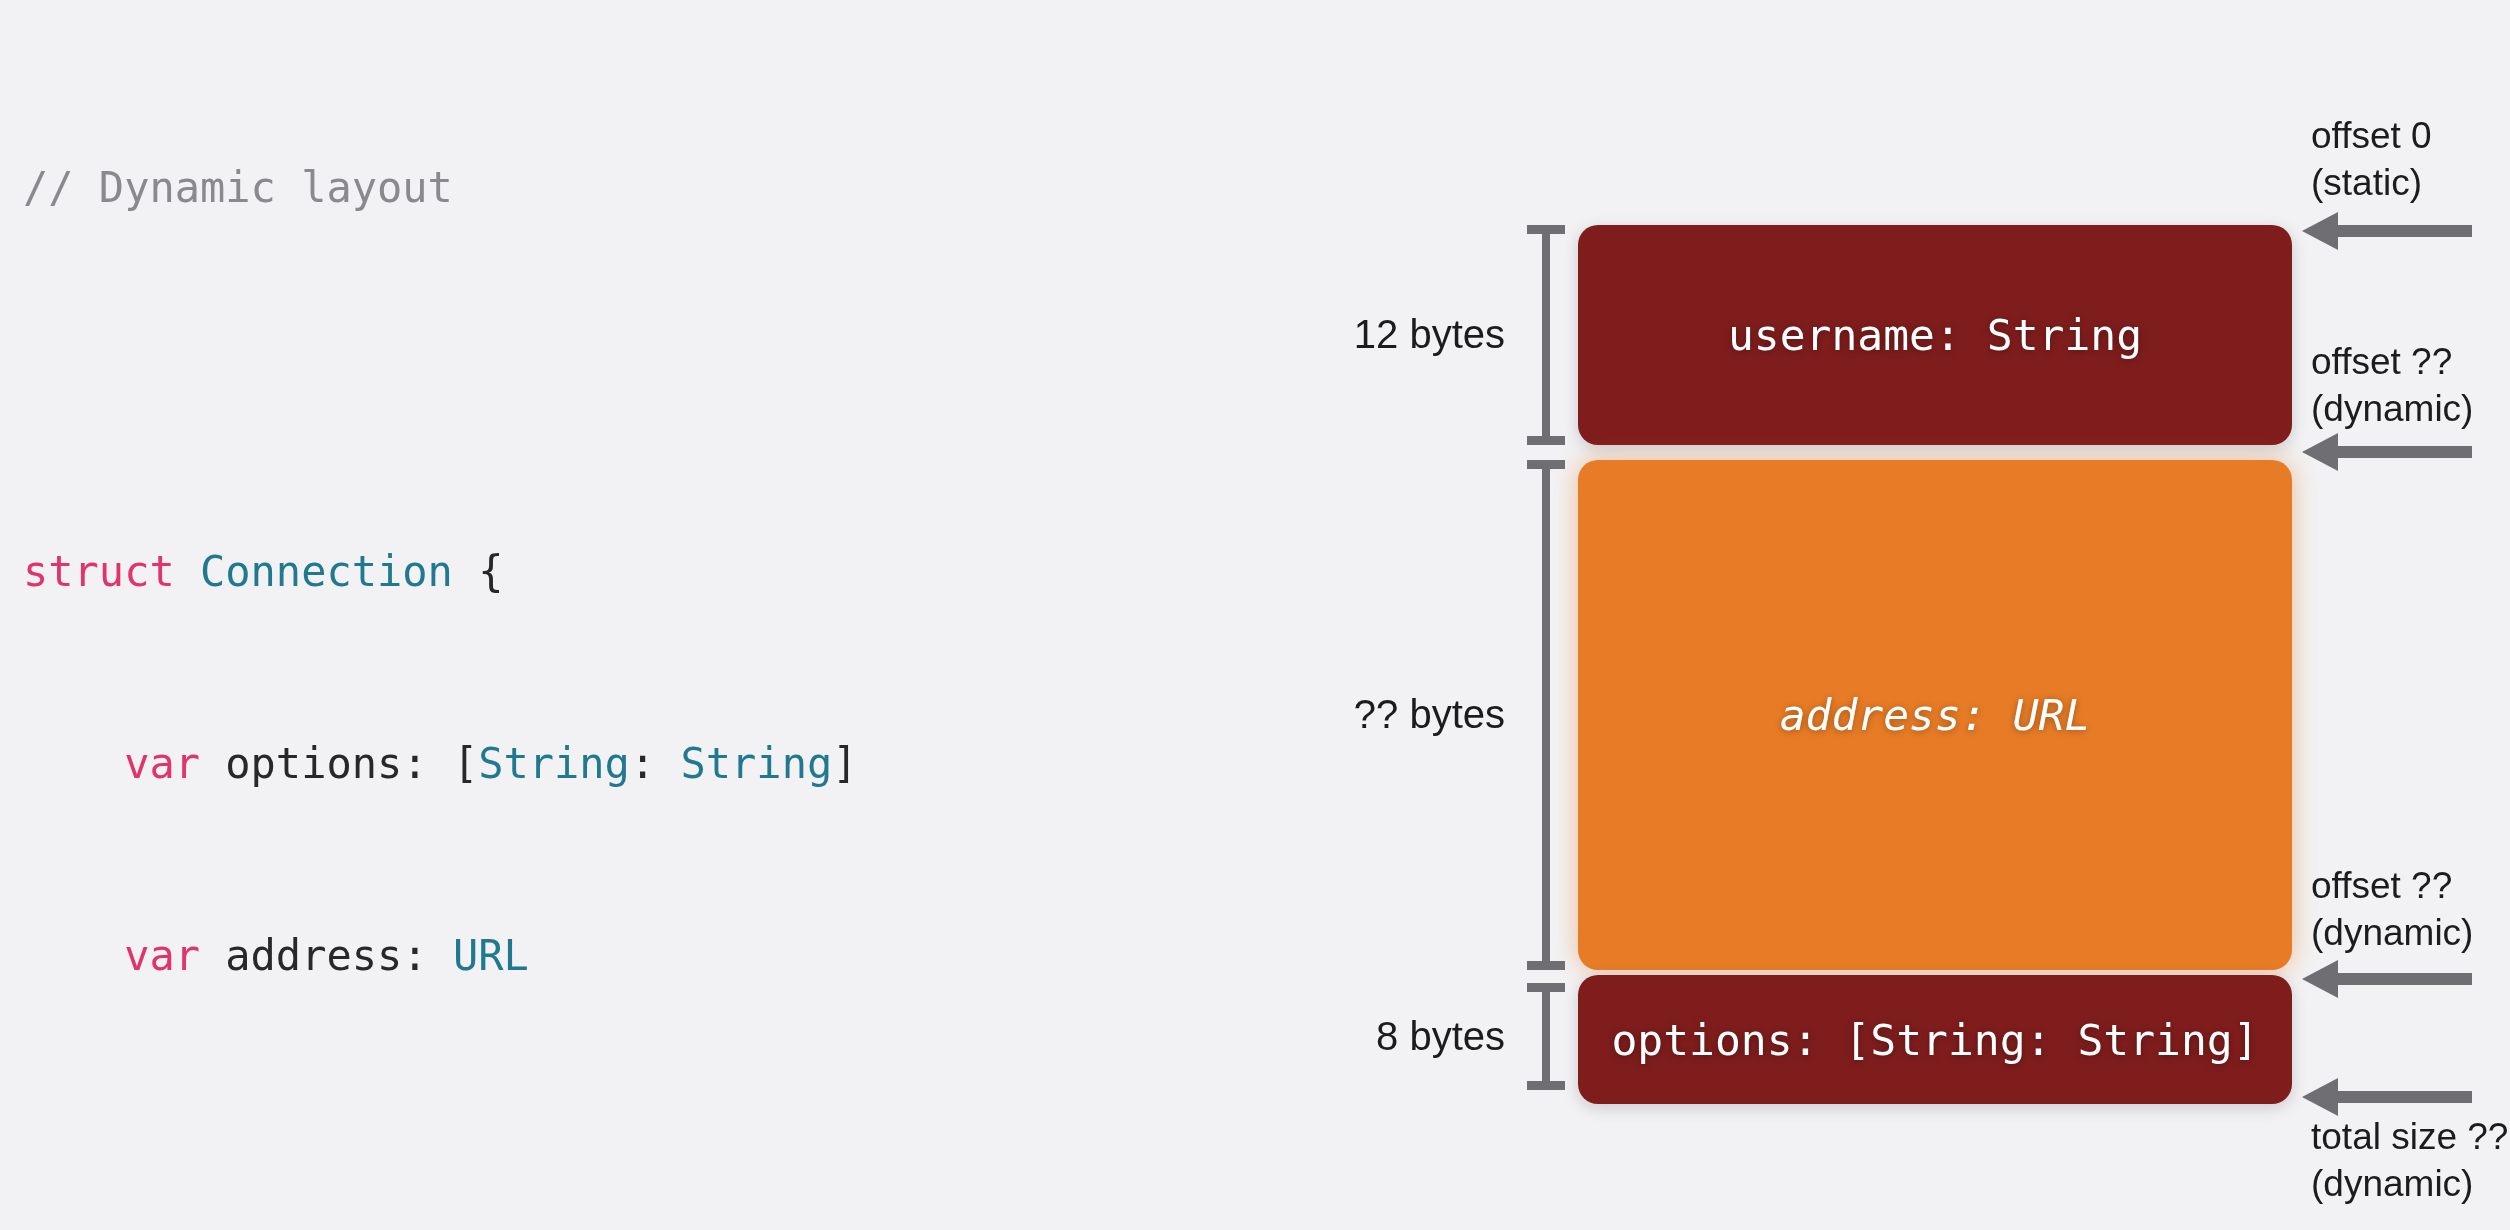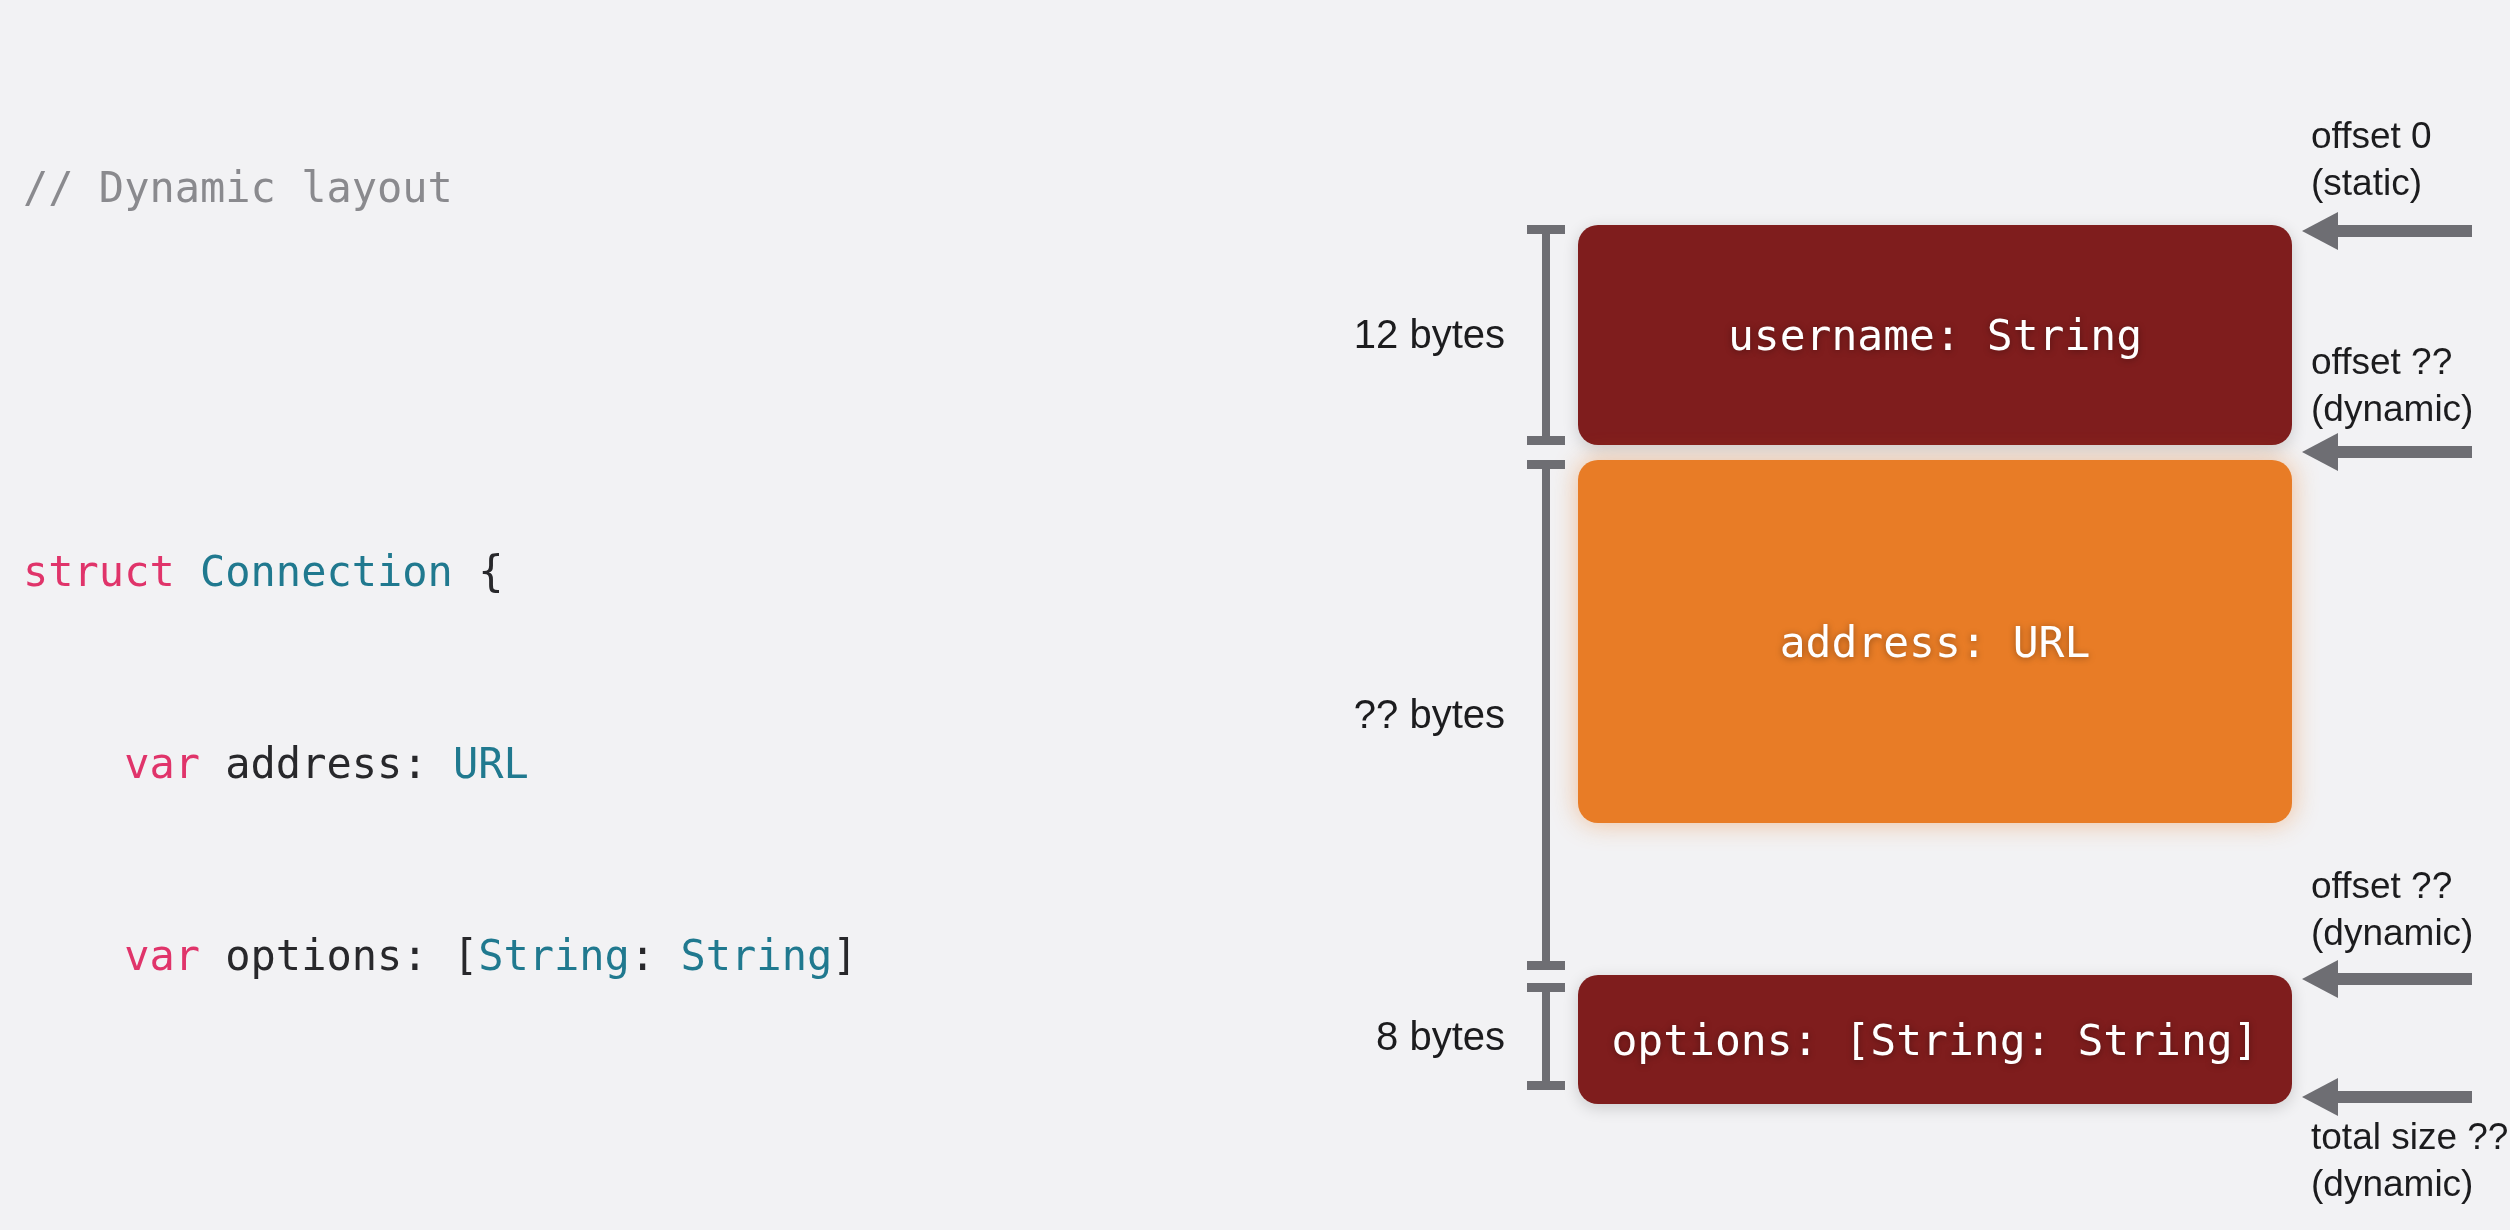--- a/index.html
+++ b/index.html
@@ -78,29 +78,29 @@
     white-space:nowrap;
   }
 </style>
 </head>
 <body>
 
 <div class="code">
   <div><span class="tok-comment">// Dynamic layout</span></div>
   <div class="blank"></div>
   <div><span class="tok-kw">struct</span><span class="tok-plain"> </span><span class="tok-type">Connection</span><span class="tok-plain"> {</span></div>
+  <div><span class="tok-plain">    </span><span class="tok-kw">var</span><span class="tok-plain"> options: </span><span class="tok-plain">[</span><span class="tok-type">String</span><span class="tok-plain">: </span><span class="tok-type">String</span><span class="tok-plain">]</span></div>
   <div><span class="tok-plain">    </span><span class="tok-kw">var</span><span class="tok-plain"> address: </span><span class="tok-type">URL</span></div>
-  <div><span class="tok-plain">    </span><span class="tok-kw">var</span><span class="tok-plain"> options: </span><span class="tok-plain">[</span><span class="tok-type">String</span><span class="tok-plain">: </span><span class="tok-type">String</span><span class="tok-plain">]</span></div>
   
 </div>
 
 <div class="memblock gray" style="top:225px;height:220px;">
   <span>username: String</span>
 </div>
-<div class="memblock orange" style="top:460px;height:363px;">
+<div class="memblock orange" style="top:460px;height:510px;font-style:italic;">
   <span>address: URL</span>
 </div>
 <div class="memblock gray" style="top:975px;height:129px;">
   <span>options: [String: String]</span>
 </div>
 
 <div class="bracket" style="top:225px;height:220px;">
   <span class="stem"></span>
     <span class="cap-top"></span>
     <span class="cap-bot"></span>

